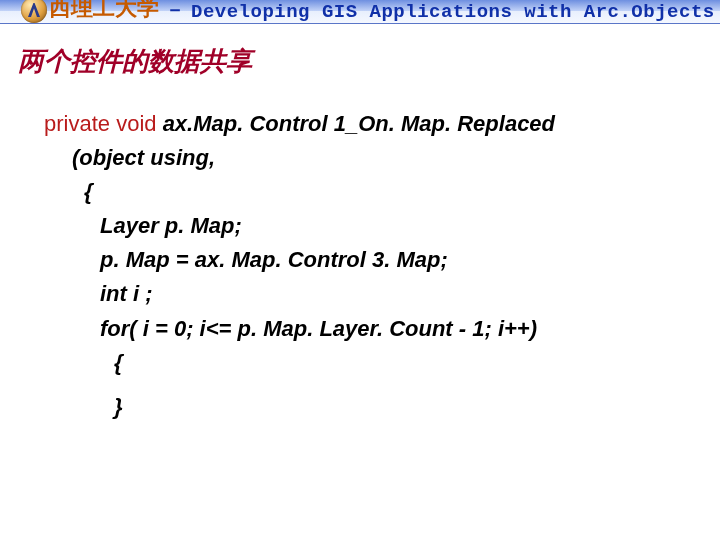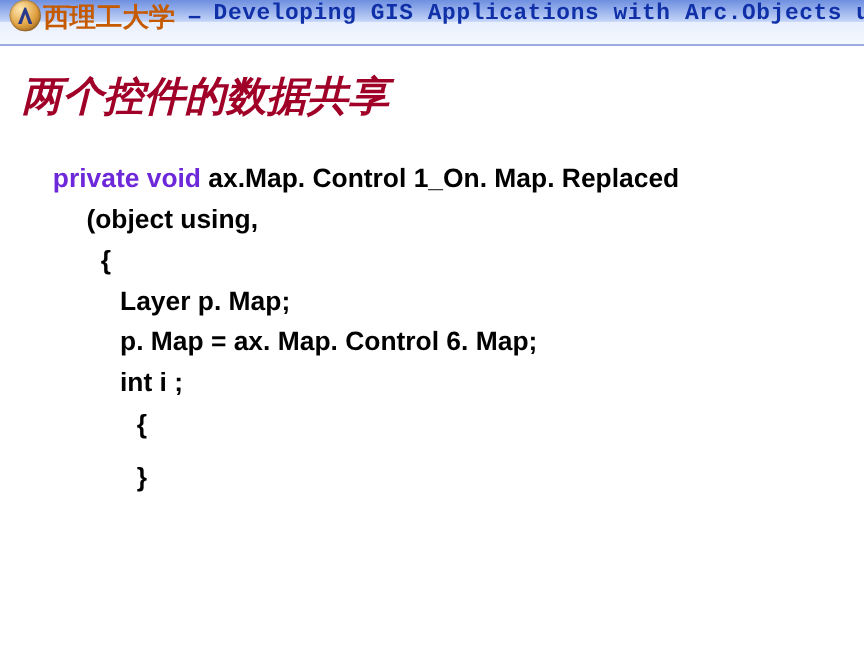--- a/index.html
+++ b/index.html
@@ -3,26 +3,26 @@
 <meta charset="utf-8">
 <style>
   * { margin: 0; padding: 0; box-sizing: border-box; }
   html, body { width: 720px; height: 540px; overflow: hidden; }
   body {
     background: #ffffff;
     font-family: "Arial", "Microsoft YaHei", sans-serif;
   }
   .header {
     width: 100%;
-    height: 38px;
+    height: 24px;
     background: linear-gradient(#6e8fe0 0%, #c4d4f8 48%, #e8effd 50%, #f5f8ff 100%);
     border-bottom: 1px solid #5a76c8;
     display: flex;
-    align-items: flex-start;
-    padding-left: 8px;
+    align-items: flex-end;
+    padding-left: 21px;
     white-space: nowrap;
     overflow: hidden;
   }
   .logo {
     width: 26px;
     height: 26px;
     border-radius: 50%;
     background: radial-gradient(circle at 35% 30%, #ffe8b0 0%, #e0a040 55%, #7a4a10 100%);
     box-shadow: 0 0 2px #5a3a10 inset;
     flex: 0 0 auto;
@@ -53,35 +53,35 @@
   }
   .hdr-en {
     font-family: "SimSun","NSimSun","Courier New",monospace;
     font-size: 19px;
     font-weight: bold;
     color: #1030a8;
     letter-spacing: 0.5px;
   }
   .section-title {
     font-family: "KaiTi","STKaiti","SimSun",serif;
-    font-size: 34px;
+    font-size: 26px;
     font-weight: bold;
     font-style: italic;
     color: #a00028;
     margin: 20px 0 0 18px;
   }
   .code-area {
     margin: 28px 0 0 44px;
     font-family: Arial, sans-serif;
     font-size: 22px;
     line-height: 1.55;
     color: #000;
   }
-  .code-area .bold { font-weight: bold; }
-  .code-area .kw   { color: #6d28d9; font-weight: bold; }
+  .code-area .bold { font-weight: bold; font-style: italic; }
+  .code-area .kw   { color: #b91c1c; font-weight: normal; }
   .row { white-space: pre; }
   .ind1 { padding-left: 28px; }
   .ind2 { padding-left: 40px; }
   .ind3 { padding-left: 56px; }
   .ind4 { padding-left: 70px; }
   .gap  { height: 10px; }
 </style>
 </head>
 <body>
 
@@ -92,18 +92,19 @@
   <span class="hdr-en">Developing GIS Applications with Arc.Objects using C#. NE</span>
 </div>
 
 <div class="section-title">两个控件的数据共享</div>
 
 <div class="code-area">
   <div class="row"><span class="kw">private void</span><span class="bold"> ax.Map. Control 1_On. Map. Replaced</span></div>
   <div class="row bold ind1">(object using,</div>
   <div class="row bold ind2">{</div>
   <div class="row bold ind3">Layer p. Map;</div>
-  <div class="row bold ind3">p. Map = ax. Map. Control 6. Map;</div>
+  <div class="row bold ind3">p. Map = ax. Map. Control 3. Map;</div>
   <div class="row bold ind3">int i ;</div>
+  <div class="row bold ind3">for( i = 0; i&lt;= p. Map. Layer. Count - 1; i++)</div>
   <div class="row bold ind4">{</div>
   <div class="gap"></div>
   <div class="row bold ind4">}</div>
 </div>
 
 </body></html>

